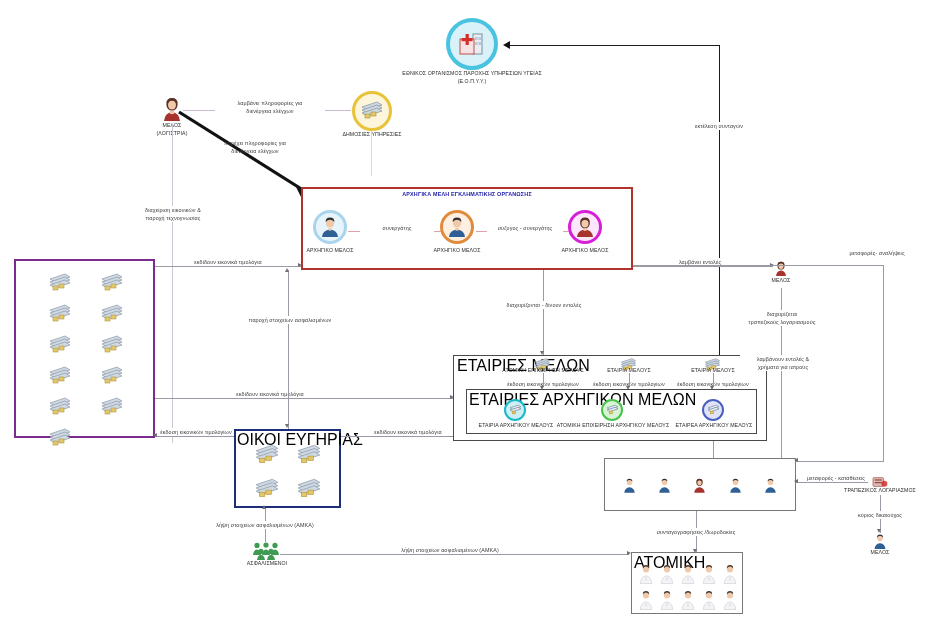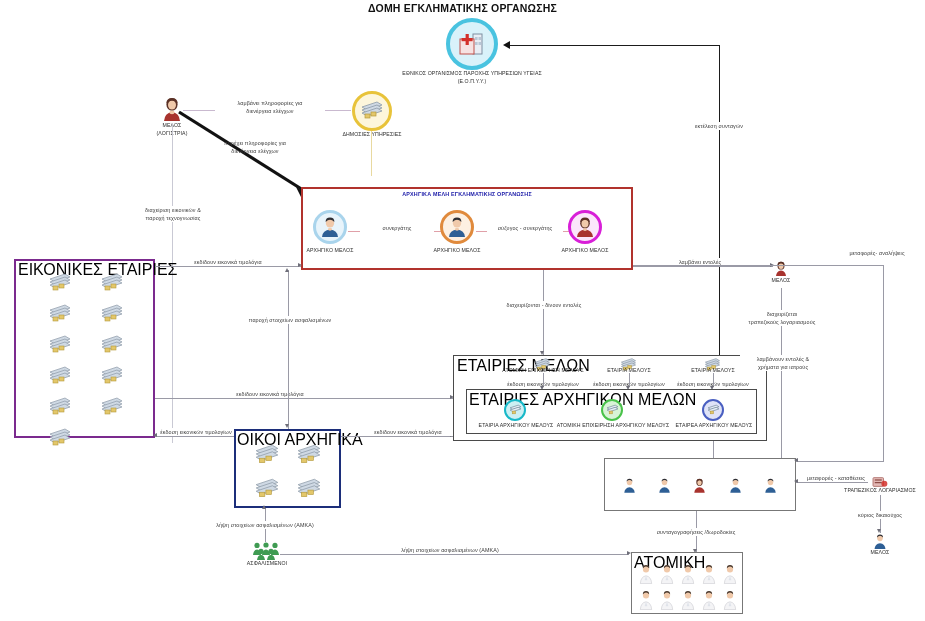--- a/index.html
+++ b/index.html
@@ -80,21 +80,20 @@
   .box-hdr.centered { left: 0; width: 100%; text-align: center; }
   .hdr-red { color: #1a1aa8; font-size: 5.4px; font-weight: bold; letter-spacing: .2px; }
 
   .icon-grid { position: absolute; display: grid; }
 </style>
 </head>
 <body>
 
 <div id="canvas">
 
-  <div class="abs" id="title">ΔΟΜΗ ΕΓΚΛΗΜΑΤΙΚΗΣ ΟΡΓΑΝΩΣΗΣ</div>
 
   <div class="abs badge cyan" style="left:446px; top:18px; width:52px; height:52px;">
     <svg width="30" height="26" viewBox="0 0 30 26">
       <rect x="16" y="3" width="9" height="20" fill="#e9eef5" stroke="#7f8ea0" stroke-width="1"></rect>
       <rect x="18" y="6" width="2.6" height="3" fill="#b9c7d6"></rect>
         <rect x="21.5" y="6" width="2.6" height="3" fill="#b9c7d6"></rect>
       <rect x="18" y="11" width="2.6" height="3" fill="#b9c7d6"></rect>
         <rect x="21.5" y="11" width="2.6" height="3" fill="#b9c7d6"></rect>
       <rect x="3" y="8" width="14" height="15" fill="#f6e2e2" stroke="#c0514b" stroke-width="1"></rect>
       <rect x="8.6" y="3" width="3.2" height="11" fill="#d3302a"></rect>
@@ -182,21 +181,20 @@
       <ellipse cx="10" cy="6.3" rx="4.8" ry="5.2" fill="#5b3126"></ellipse>
       <ellipse cx="10" cy="6.6" rx="3.5" ry="4" fill="#f0c9aa"></ellipse>
       <path d="M5.2 5.4 q4.8 -5.2 9.6 0 q0 -4.8 -4.8 -4.8 q-4.8 0 -4.8 4.8z" fill="#5b3126"></path>
       <path d="M2 20 q0.6 -6.6 8 -7.4 q7.4 .8 8 7.4z" fill="#a8332e"></path>
       <ellipse cx="10" cy="12.6" rx="2.1" ry="1.4" fill="#f0c9aa"></ellipse>
     </svg>
   </div>
   <div class="abs node-cap" style="left:550px; top:247px; width:70px;">ΑΡΧΗΓΙΚΟ ΜΕΛΟΣ</div>
 
   <div class="box purple" style="left:14px; top:259px; width:141px; height:179px;"></div>
-  <div class="abs box-hdr" style="left:18px; top:261px;">ΕΙΚΟΝΙΚΕΣ ΕΤΑΙΡΙΕΣ</div>
   <div class="icon-grid" style="left:34px; top:272px; width:104px; grid-template-columns:repeat(2,52px); row-gap:5px; justify-items:center;">
 
     <span><svg width="24" height="22" viewBox="0 0 24 22">
           <polygon points="2,7 17,2 22,5 7,10" fill="#cfd9e4" stroke="#8d9aa8" stroke-width=".7"></polygon>
           <polygon points="2,10 17,5 22,8 7,13" fill="#cfd9e4" stroke="#8d9aa8" stroke-width=".7"></polygon>
           <polygon points="2,13 17,8 22,11 7,16" fill="#cfd9e4" stroke="#8d9aa8" stroke-width=".7"></polygon>
           <rect x="5" y="14" width="5" height="4" fill="#e3c76a" stroke="#b49a3d" stroke-width=".6"></rect>
           <rect x="11" y="12" width="5" height="4" fill="#e3c76a" stroke="#b49a3d" stroke-width=".6"></rect>
         </svg></span>
     <span><svg width="24" height="22" viewBox="0 0 24 22">
@@ -277,21 +275,21 @@
 
   <div class="abs hline" style="left:155px; top:398px; width:298px;"></div>
   <div class="abs ar ar-r" style="left:450px; top:395.4px;"></div>
   <div class="abs lbl" style="left:220px; top:390px; width:100px; background:#fff;">εκδίδουν εικονικά τιμολόγια</div>
 
   <div class="abs hline" style="left:155px; top:436px; width:80px;"></div>
   <div class="abs ar ar-l" style="left:153px; top:433.4px;"></div>
   <div class="abs lbl" style="left:157px; top:428px; width:78px; background:#fff;">έκδοση εικονικών τιμολογίων</div>
 
   <div class="box navy" style="left:234px; top:429px; width:107px; height:79px;"></div>
-  <div class="abs box-hdr" style="left:237px; top:431px;">ΟΙΚΟΙ ΑΡΧΗΓΙΚΑ</div>
+  <div class="abs box-hdr" style="left:237px; top:431px;">ΟΙΚΟΙ ΕΥΓΗΡΙΑΣ</div>
   <div class="icon-grid" style="left:246px; top:443px; width:84px; grid-template-columns:repeat(2,42px); row-gap:6px; justify-items:center;">
     <span><svg width="26" height="24" viewBox="0 0 24 22">
           <polygon points="2,7 17,2 22,5 7,10" fill="#cfd9e4" stroke="#8d9aa8" stroke-width=".7"></polygon>
           <polygon points="2,10 17,5 22,8 7,13" fill="#cfd9e4" stroke="#8d9aa8" stroke-width=".7"></polygon>
           <polygon points="2,13 17,8 22,11 7,16" fill="#cfd9e4" stroke="#8d9aa8" stroke-width=".7"></polygon>
           <rect x="5" y="14" width="5" height="4" fill="#e3c76a" stroke="#b49a3d" stroke-width=".6"></rect>
           <rect x="11" y="12" width="5" height="4" fill="#e3c76a" stroke="#b49a3d" stroke-width=".6"></rect>
         </svg></span>
     <span><svg width="26" height="24" viewBox="0 0 24 22">
           <polygon points="2,7 17,2 22,5 7,10" fill="#cfd9e4" stroke="#8d9aa8" stroke-width=".7"></polygon>

